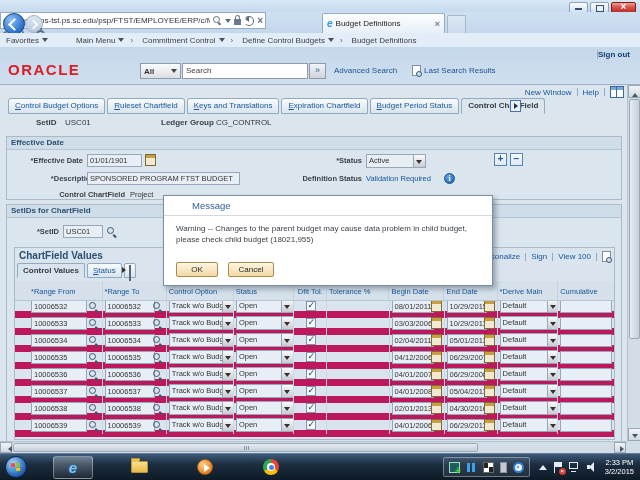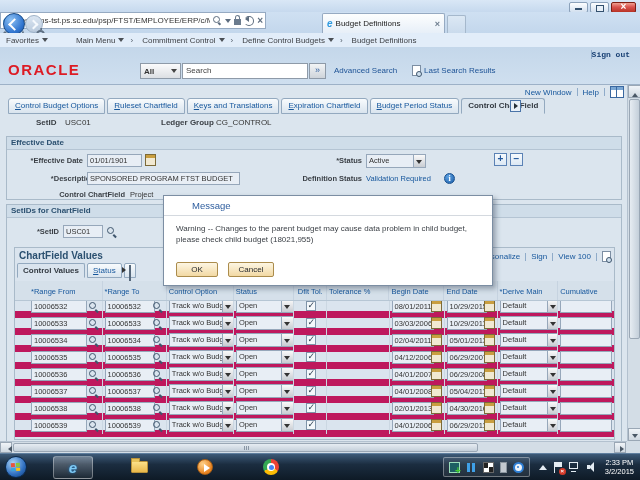--- a/index.html
+++ b/index.html
@@ -56,21 +56,21 @@
   .car.checked{display:inline-block;}
   .crumbs{display:inline-flex;align-items:center;margin-left:28px;}
   .crumb{display:inline-flex;align-items:center;gap:3px;}
   .crumb+.crumb::before{content:"›";margin:0 6px;color:#55606c;}
 
   
   .psheader{left:0;top:47px;width:640px;height:37px;background:linear-gradient(#c4d7ea,#cfdfef);}
   .pslinks{position:absolute;right:10px;top:3px;display:flex;align-items:center;font-size:8px;}
   .pslink{color:#1d5295;}
   .pslink+.pslink::before{content:"";display:inline-block;width:1px;height:8px;background:#8fabc9;margin:0 8px;vertical-align:-1px;}
-  .signout{color:#173f73;font-weight:bold;margin-left:8px;border-left:1px solid #8fabc9;font-family:Liberation Mono, monospace;}
+  .signout{color:#173f73;font-weight:bold;margin-left:8px;border-left:1px solid #8fabc9;}
   .oraclelogo{position:absolute;left:8px;top:14px;font-size:15px;font-weight:bold;letter-spacing:1.5px;color:#dd1b24;}
   .allbtn{position:absolute;left:140px;top:16px;width:41px;height:16px;border:1px solid #8e9aa8;background:linear-gradient(#fbfbfc,#dcdfe3);box-sizing:border-box;display:flex;align-items:center;font-size:8px;font-weight:bold;color:#333;padding:0 3px;}
   .allbtn .i-car2{margin-left:auto;width:0;height:0;border:3px solid transparent;border-top:4px solid #444;margin-top:3px;}
   .searchbox{position:absolute;left:182px;top:16px;width:126px;height:16px;background:#fff;border:1px solid #8e9aa8;box-sizing:border-box;font-size:8px;color:#444;line-height:14px;padding:0 3px;}
   .gobtn{position:absolute;left:309px;top:16px;width:17px;height:16px;border:1px solid #8e9aa8;background:linear-gradient(#f2f4f6,#cfd4da);box-sizing:border-box;text-align:center;font-size:9px;color:#2c5d9e;line-height:13px;}
   .advlink{position:absolute;left:334px;top:19px;font-size:8px;color:#1d5295;}
   .lsr{position:absolute;left:412px;top:18px;display:flex;align-items:center;gap:3px;font-size:8px;color:#1d5295;}
   .i-page{position:relative;width:7px;height:9px;background:#fff;border:1px solid #7c8ea3;}
   .i-page::after{content:"";position:absolute;right:-2px;bottom:-2px;width:4px;height:4px;border:1.5px solid #3f566d;border-radius:50%;background:#cfe0ef;}
 

